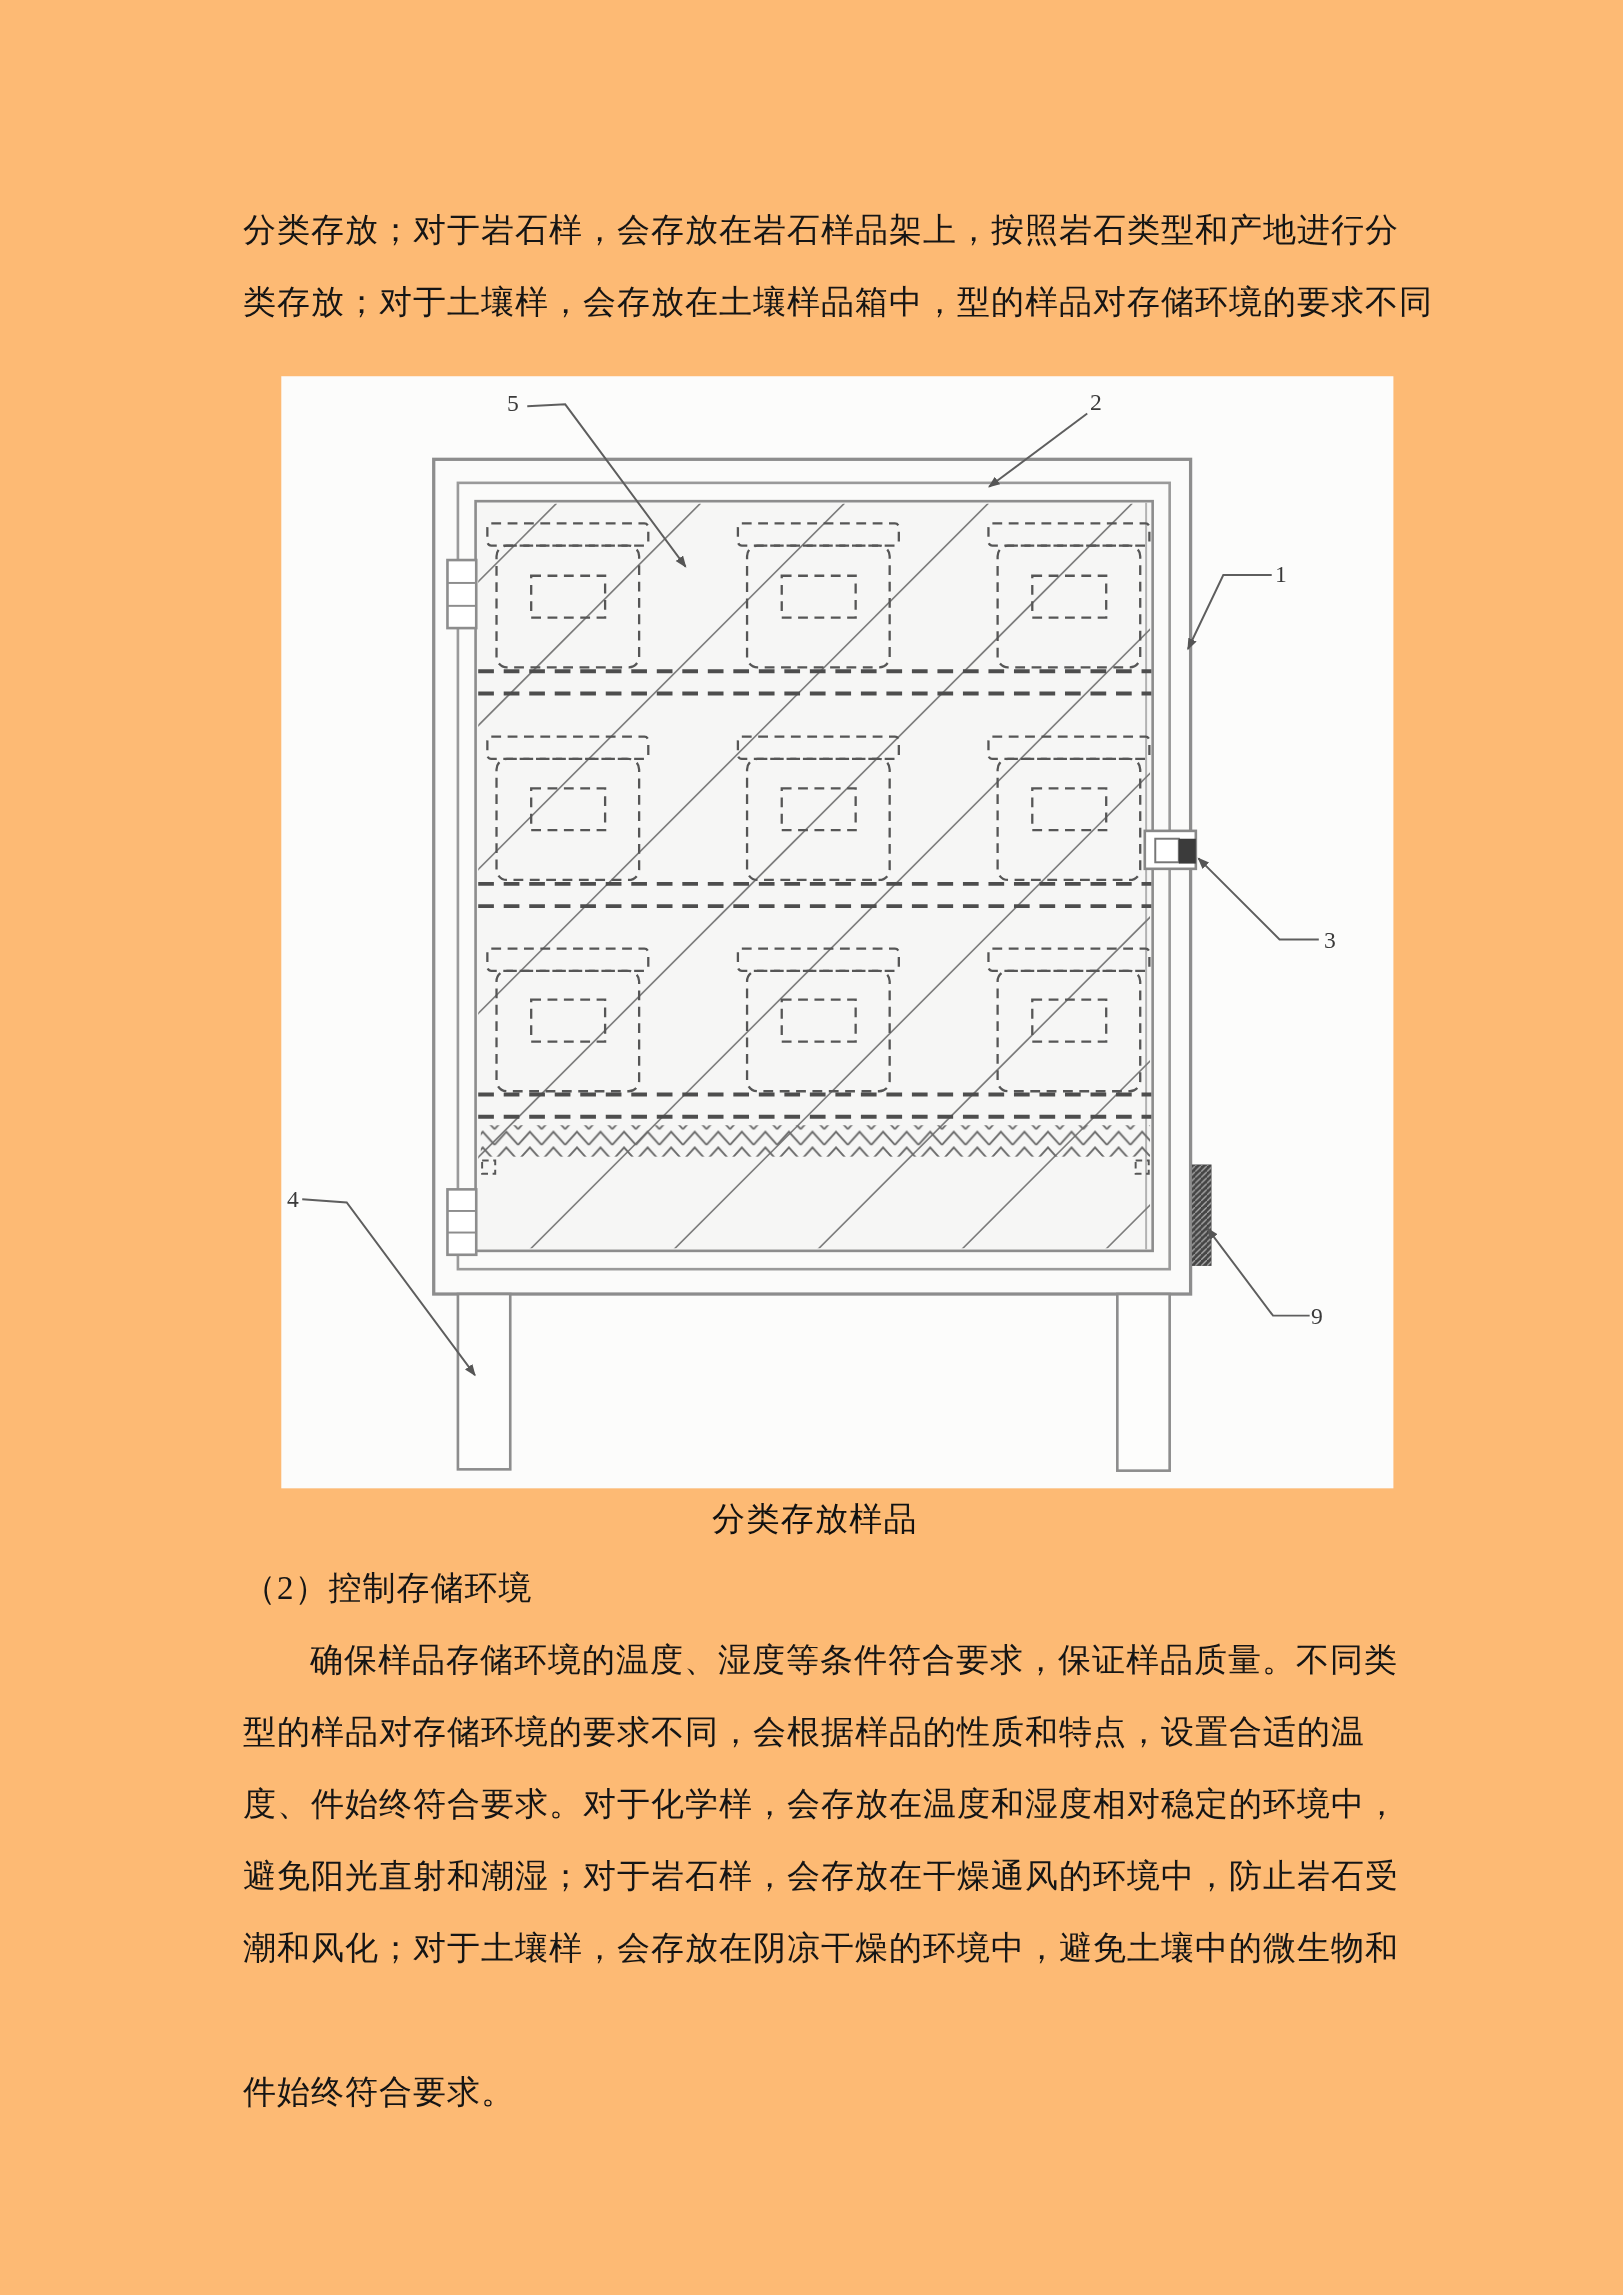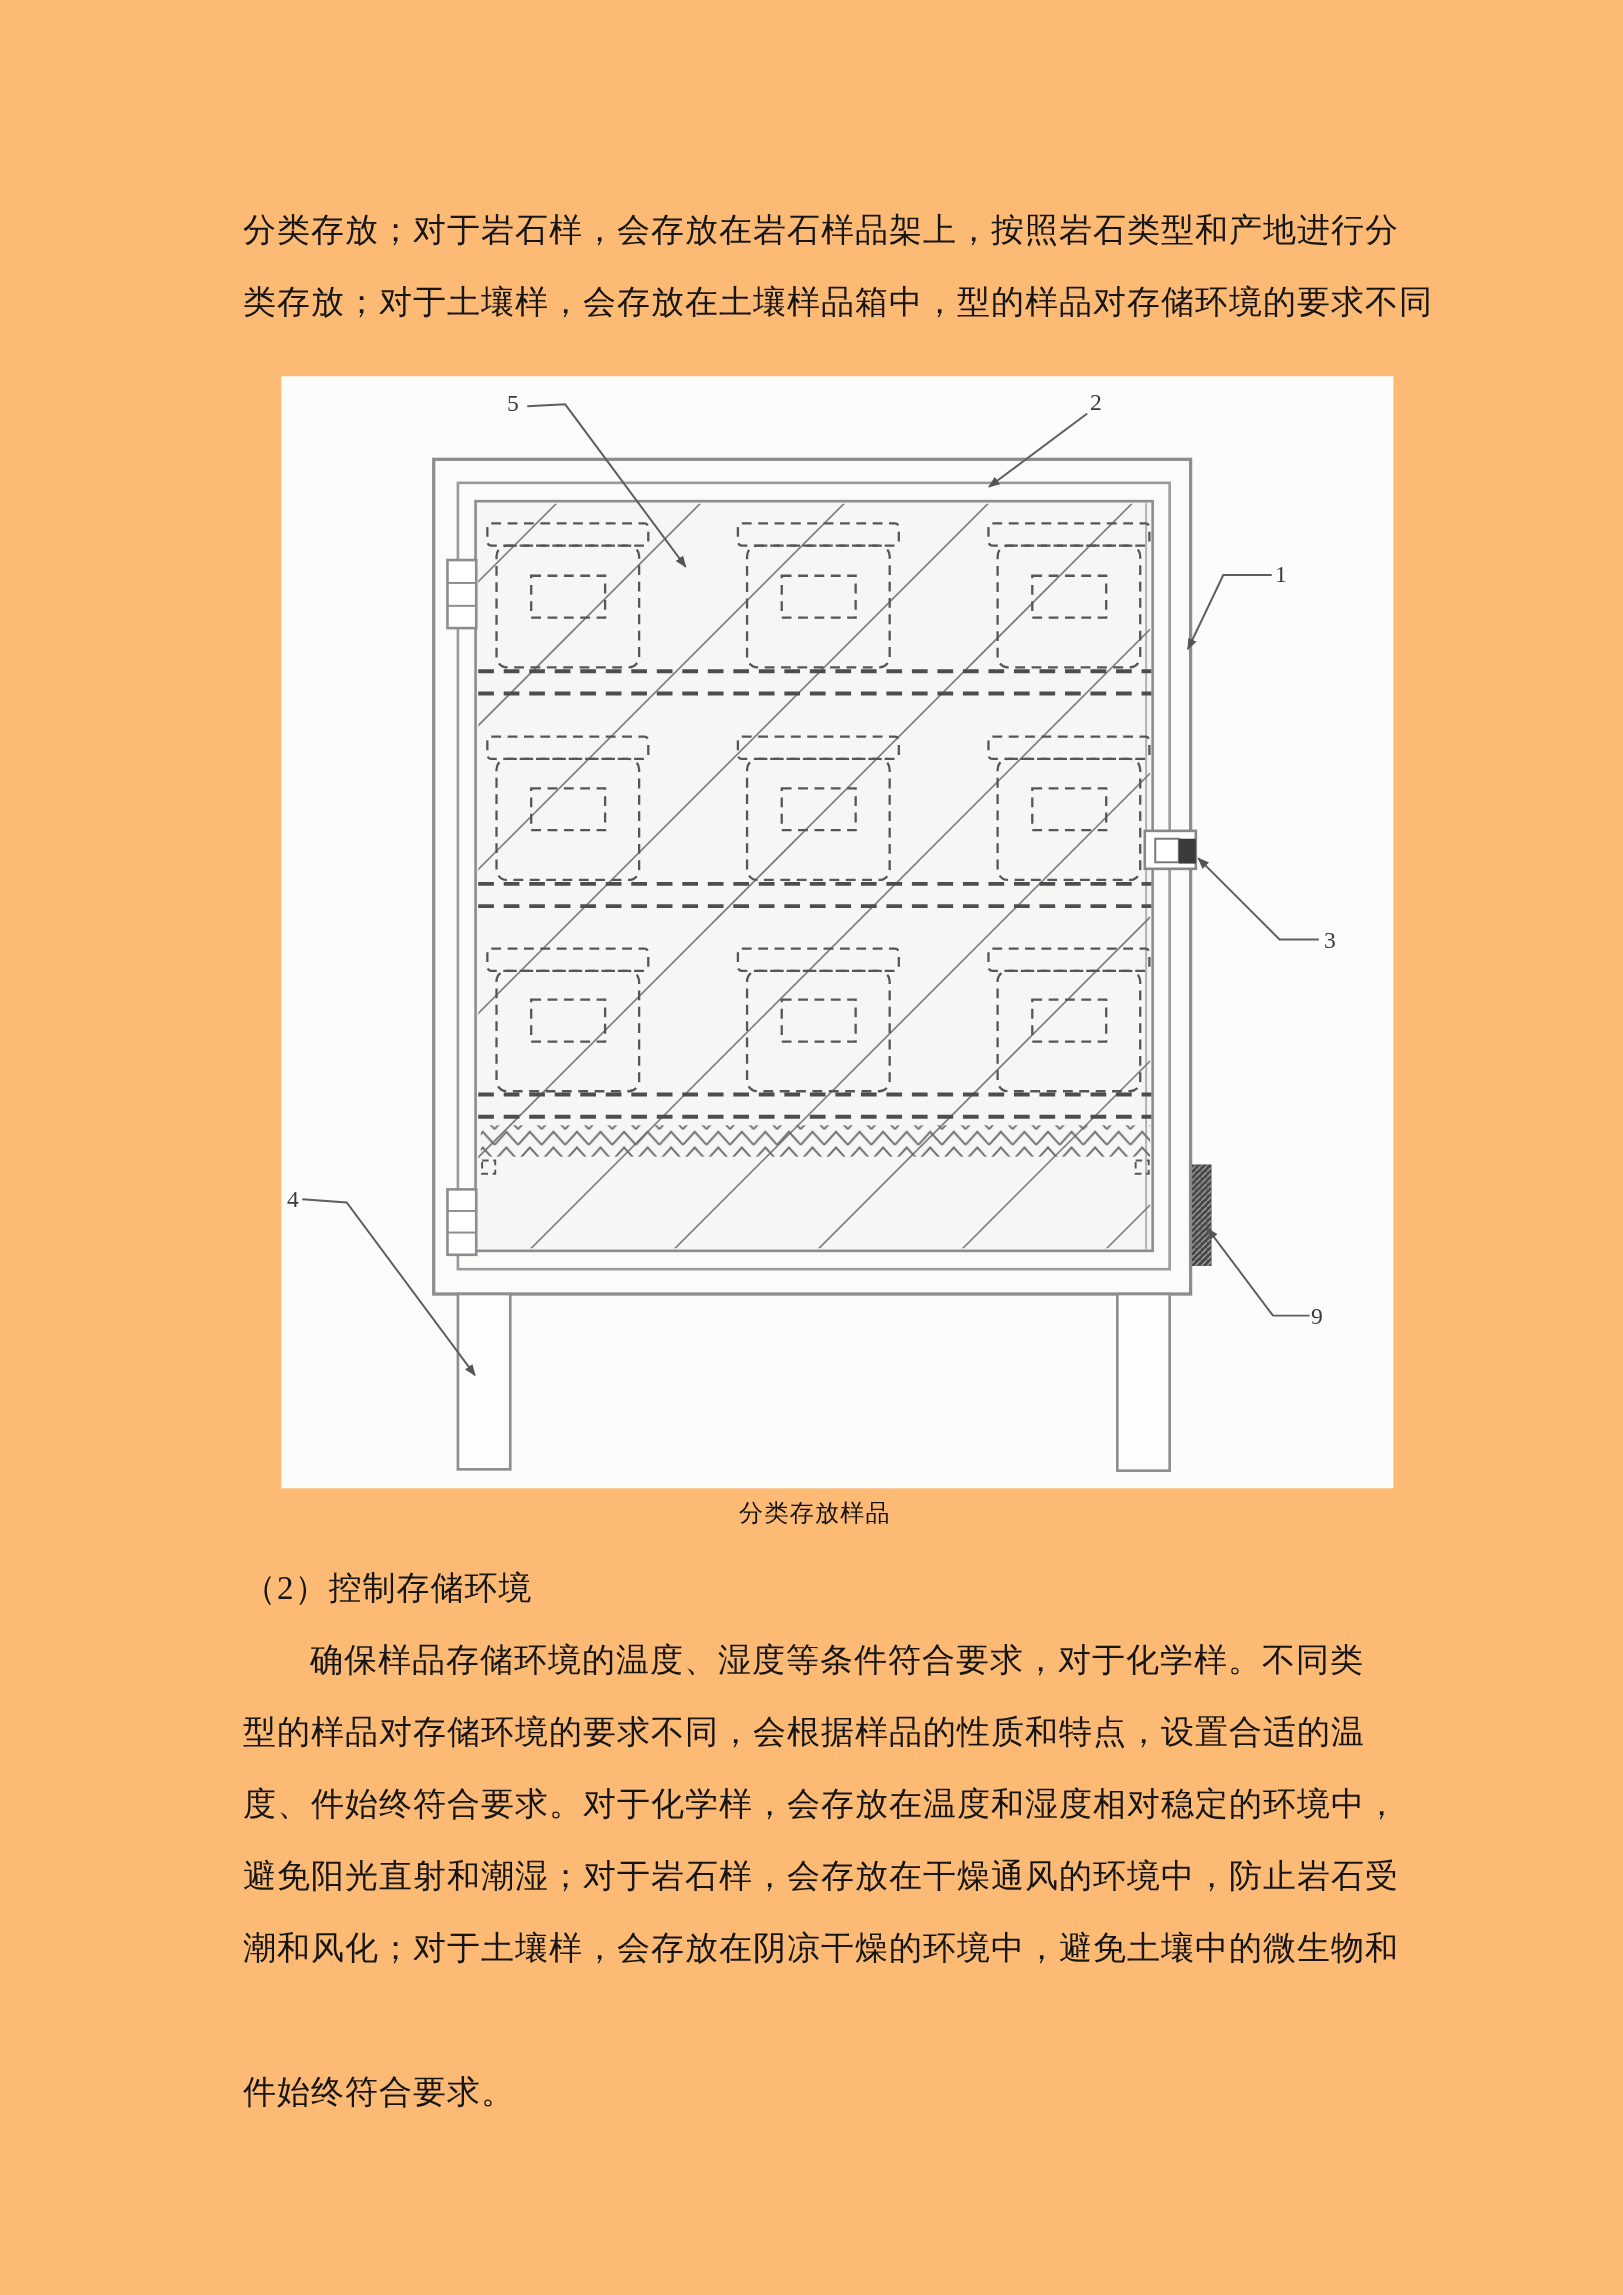--- a/index.html
+++ b/index.html
@@ -6,21 +6,21 @@
   body{
     width:1623px;height:2295px;position:relative;background:#ffffff;
     font-family:"Liberation Serif","DejaVu Serif",serif;color:#161616;
   }
   .page{position:absolute;inset:0;background:#fdba74;}
   .tline{
     position:absolute;font-size:33px;line-height:38px;white-space:nowrap;
     letter-spacing:1px;color:#151515;
   }
   .caption{
-    position:absolute;font-size:24px;white-space:nowrap;color:#111;
+    position:absolute;font-size:33px;white-space:nowrap;color:#111;
     transform:translateX(-50%);letter-spacing:1.3px;
   }
   .callout{
     position:absolute;font-size:23.6px;color:#3a3a3a;
     font-family:"Liberation Serif","DejaVu Serif",serif;
   }
   svg.fig{position:absolute;left:0;top:0;}
 </style>
 </head>
 <body>
@@ -175,21 +175,21 @@
   <span class="callout" style="left:1090px;top:389px">2</span>
   <span class="callout" style="left:1275px;top:561px">1</span>
   <span class="callout" style="left:1324px;top:927px">3</span>
   <span class="callout" style="left:287px;top:1186px">4</span>
   <span class="callout" style="left:1311px;top:1303px">9</span>
 
   <div class="caption" style="left:815px;top:1497px">分类存放样品</div>
 
   <div class="tline" style="left:243px;top:1569px">（2）控制存储环境</div>
 
-  <div class="tline" style="left:310px;top:1641px">确保样品存储环境的温度、湿度等条件符合要求，对于化学样。不同类</div>
+  <div class="tline" style="left:310px;top:1641px">确保样品存储环境的温度、湿度等条件符合要求，保证样品质量。不同类</div>
   <div class="tline" style="left:243px;top:1713px">型的样品对存储环境的要求不同，会根据样品的性质和特点，设置合适的温</div>
   <div class="tline" style="left:243px;top:1785px">度、件始终符合要求。对于化学样，会存放在温度和湿度相对稳定的环境中，</div>
   <div class="tline" style="left:243px;top:1857px">避免阳光直射和潮湿；对于岩石样，会存放在干燥通风的环境中，防止岩石受</div>
   <div class="tline" style="left:243px;top:1929px">潮和风化；对于土壤样，会存放在阴凉干燥的环境中，避免土壤中的微生物和</div>
   <div class="tline" style="left:243px;top:2073px">件始终符合要求。</div>
 
 </div>
 
 
 </body></html>

